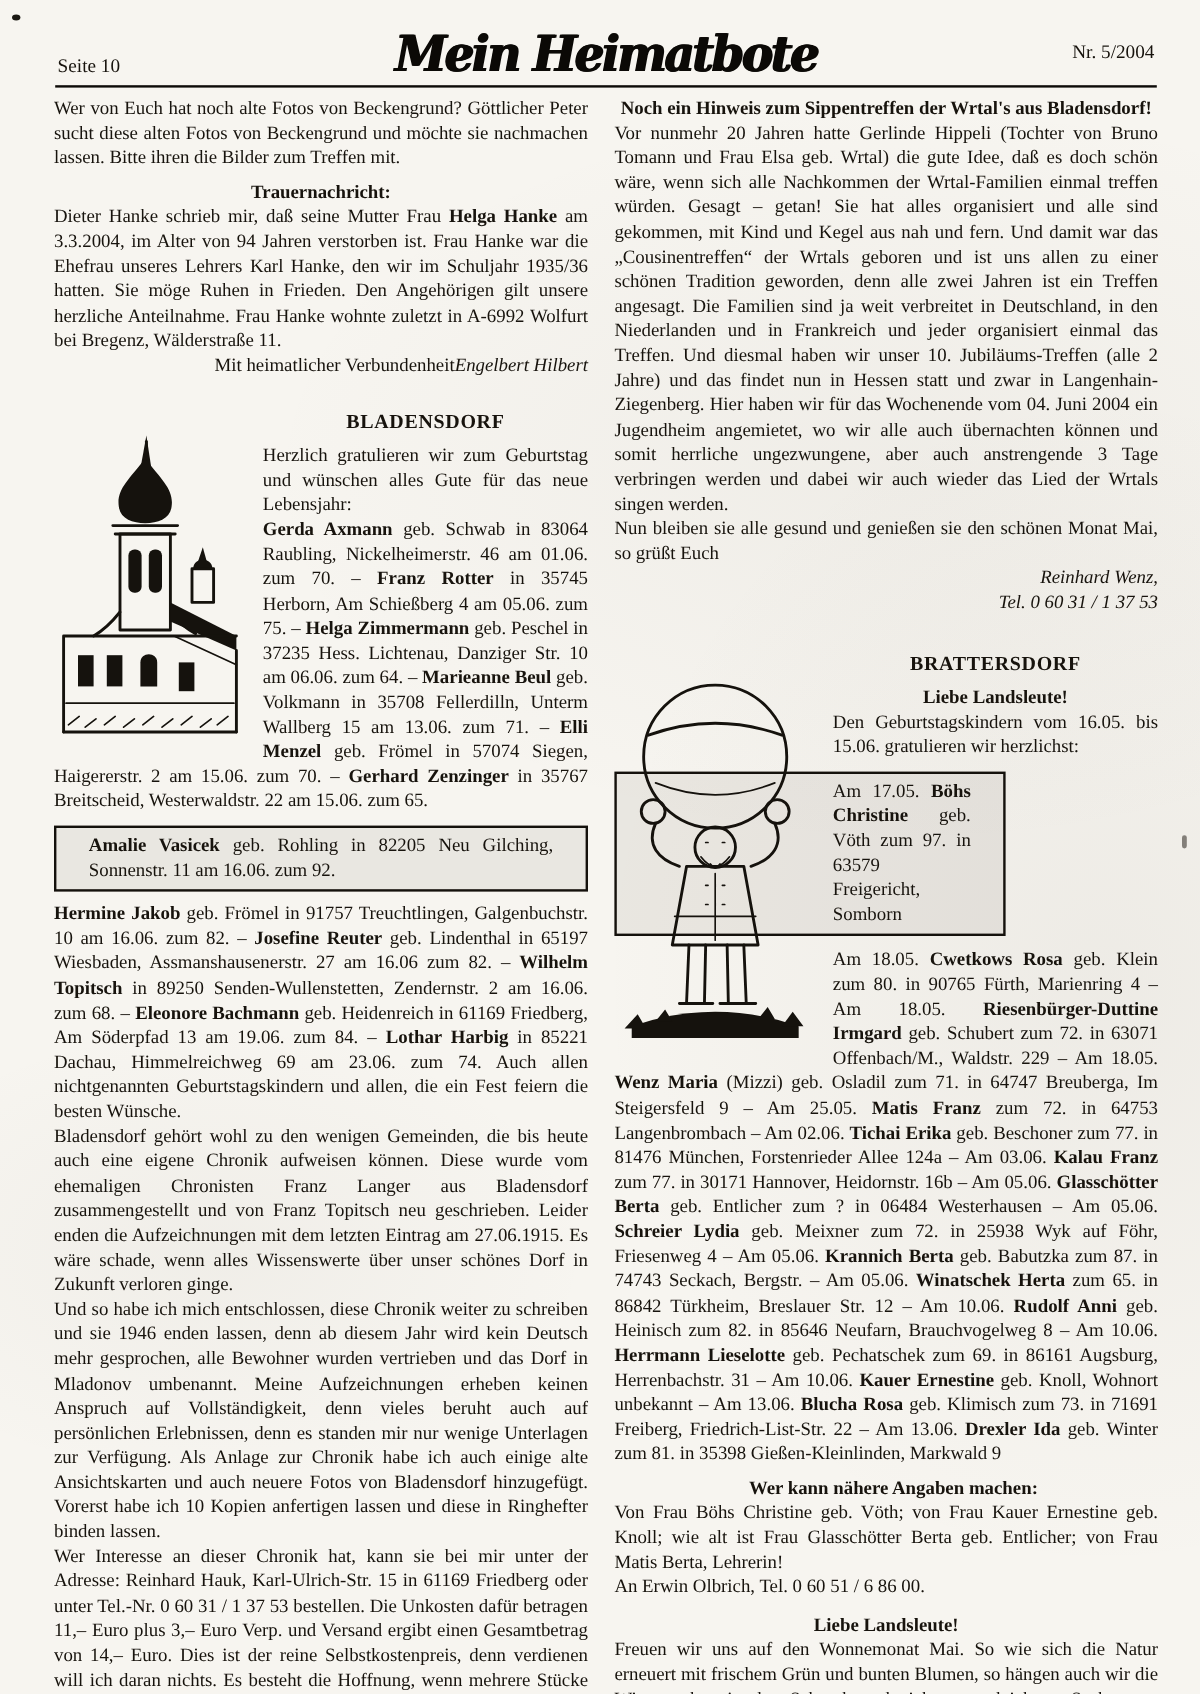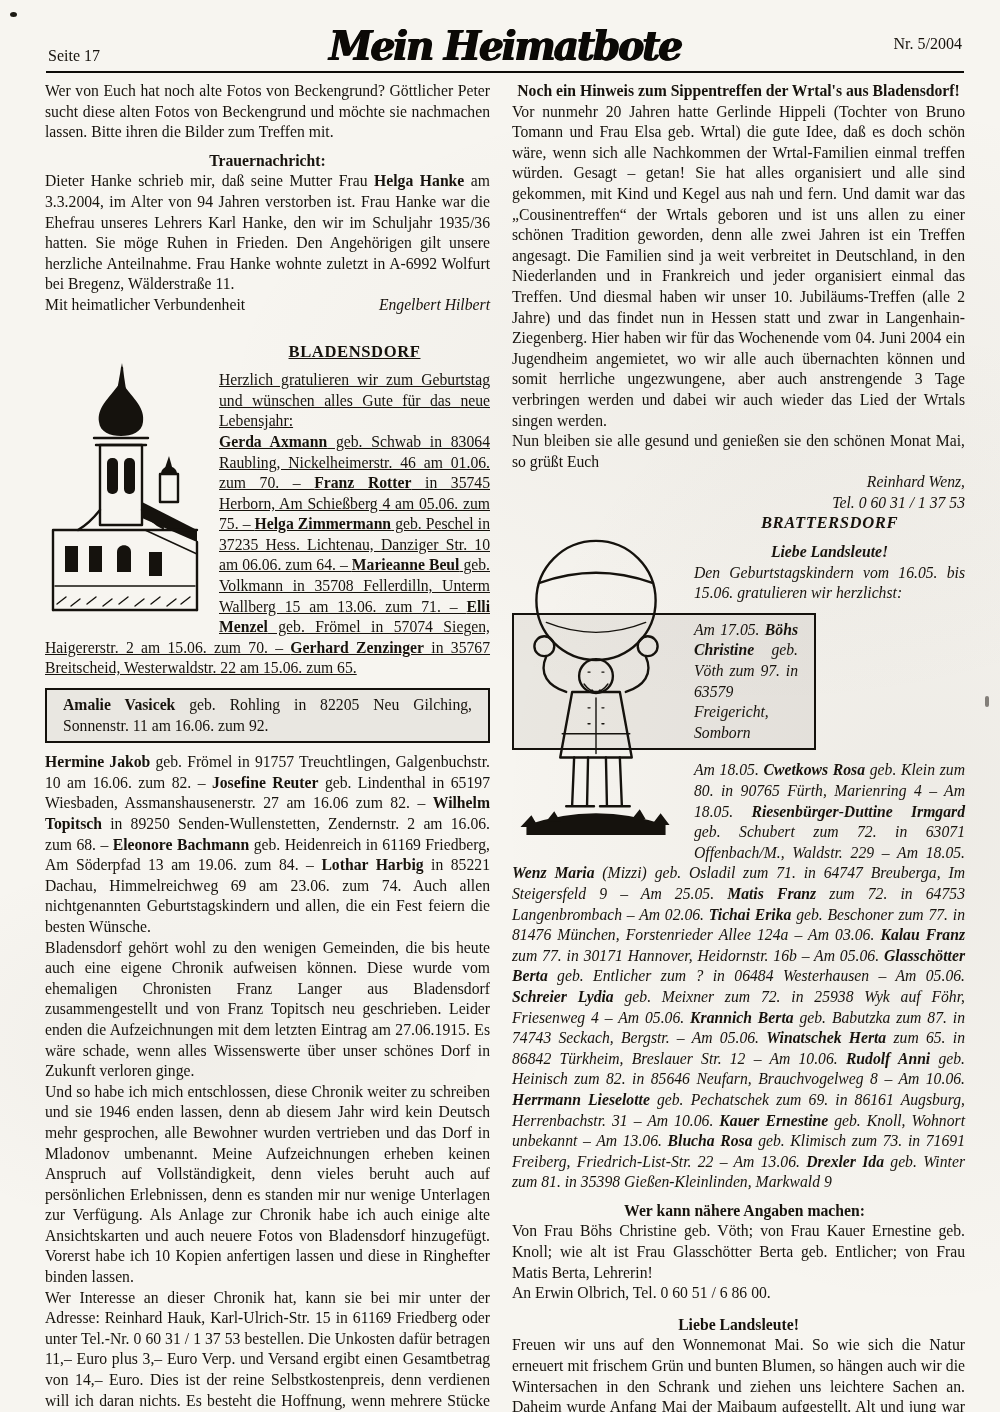--- a/index.html
+++ b/index.html
@@ -27,46 +27,46 @@
   .col{font-size:15.7px;line-height:20.6px;text-align:justify;hyphens:auto;}
   .col-left{width:445px;flex:0 0 445px;}
   .col-right{width:453px;flex:0 0 453px;}
   p{margin:0;padding:0;}
   .b{font-weight:bold;}
   .i{font-style:italic;}
   .head{font-weight:bold;text-align:center;}
   .caps{letter-spacing:.6px;font-size:16.6px;}
   .mt-s{margin-top:8px;}
   .mt-m{margin-top:11px;}
-  .row{display:flex;justify-content:space-between;}
+  .row{display:flex;justify-content:flex-end;}
   .sig-block{text-align:right;font-style:italic;}
-  .box{border:2px solid #14110c;padding:5px 16px;background:rgba(118,110,96,.10);}
+  .box{border:2px solid #14110c;padding:5px 27px;background:rgba(118,110,96,.10);}
   .box-vasicek{margin:9px 0;clear:left;}
   .box-boehs{margin:9px 0 10px 0;max-width:268px;}
-  .section-blad{margin-top:26px;text-decoration:underline;}
-  .section-brat{font-style:italic;}
+  .section-blad{margin-top:26px;}
+  .section-brat{margin-top:30px;}
   .float-church{float:left;width:158px;height:258px;margin:18px 16px 2px 0;}
   .float-atlas{float:left;width:168px;height:316px;margin:14px 14px 4px 0;}
   .clearer{clear:left;margin-left:12px;}
   .speck1{position:absolute;left:10px;top:12px;width:7px;height:5px;background:#1b1913;border-radius:50%;}
   .speck2{position:absolute;right:11px;top:696px;width:4px;height:11px;background:rgba(42,37,30,.55);border-radius:2px;}
   svg{display:block;}
   .ink{stroke:#15120d;fill:none;stroke-width:2.4;stroke-linecap:round;stroke-linejoin:round;}
   .ink-fill{fill:#15120d;stroke:none;}
   .ink-thin{stroke:#15120d;fill:none;stroke-width:1.4;stroke-linecap:round;}
 </style>
 </head>
 <body>
 
 <div class="page">
   <div class="speck1"></div>
   <div class="speck2"></div>
 
   <div class="header">
-    <div class="page-label">Seite 17</div>
+    <div class="page-label">Seite 10</div>
     <div class="masthead">Mein Heimatbote</div>
     <div class="issue-label">Nr. 5/2004</div>
   </div>
 
   <div class="columns">
 
     <div class="col col-left">
       <p>Wer von Euch hat noch alte Fotos von Beckengrund? Göttlicher Peter sucht diese alten Fotos von Beckengrund und möchte sie nachmachen lassen. Bitte ihren die Bilder zum Treffen mit.</p>
 
       <p class="head mt-s">Trauernachricht:</p>

